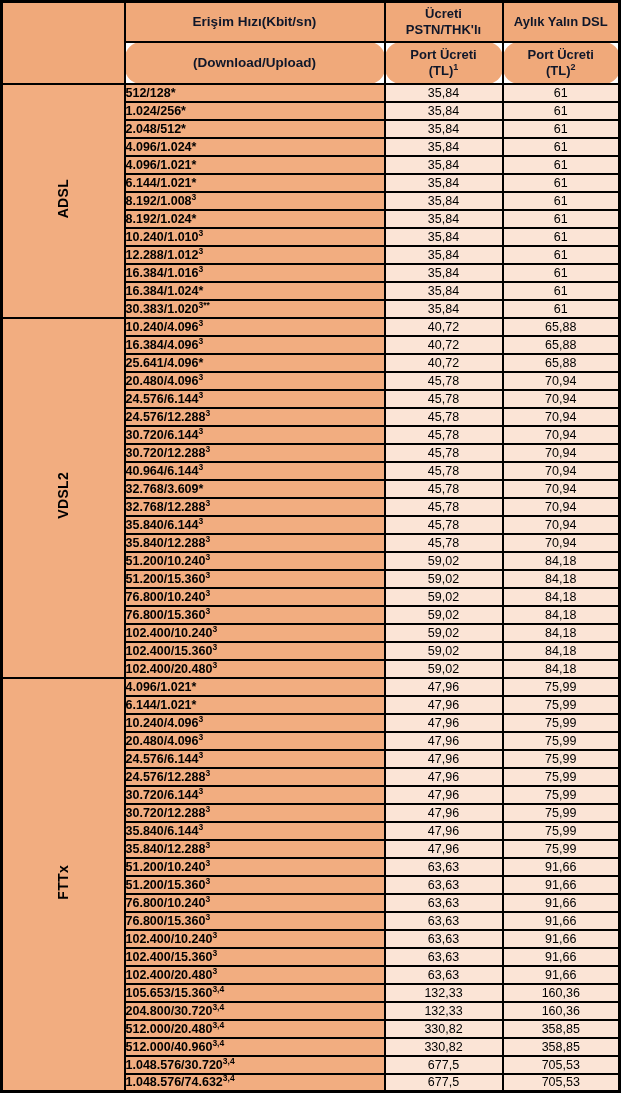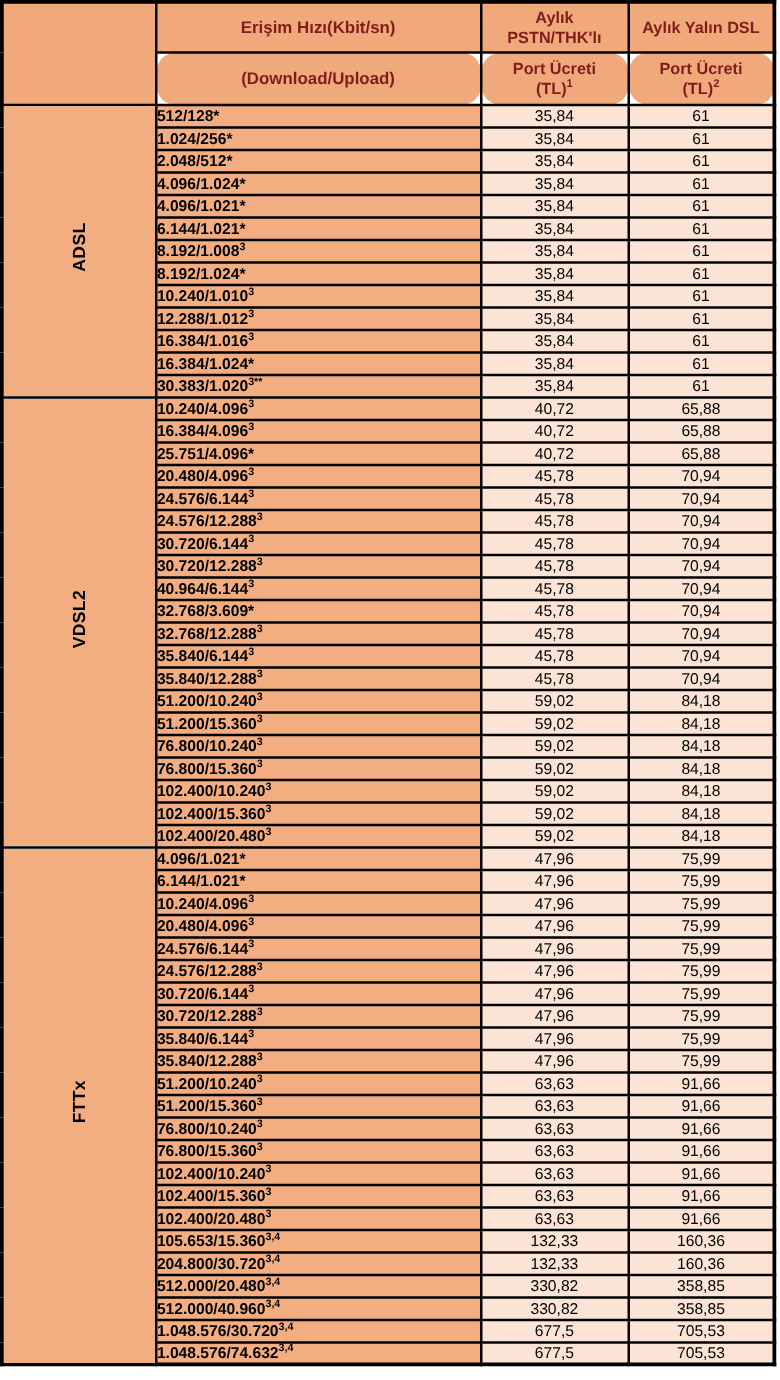--- a/index.html
+++ b/index.html
@@ -30,21 +30,21 @@
   #tbl td, #tbl th {
     border: 2px solid #000000;
     padding: 0;
     vertical-align: middle;
     box-sizing: border-box;
   }
 
   
   .hd {
     background: #F0A97A;
-    color: #7f1d1d;
+    color: #0f172a;
     font-weight: bold;
     text-align: center;
     font-size: 13.5px;
     line-height: 1.18;
     padding: 4px 2px;
   }
   .hd-tall { height: 40px; }
   .hd-row2 { height: 42px; border-radius: 16px; }
   .hd-small { font-size: 13px; }
   .hd sup { font-size: 9px; vertical-align: super; line-height: 0; }
@@ -123,21 +123,21 @@
     <col class="c-section">
     <col class="c-speed">
     <col class="c-pstn">
     <col class="c-yalin">
   </colgroup>
   <thead>
     <tr>
       <td class="hd hd-corner hd-tall" rowspan="2"></td>
       <td class="hd hd-tall">Erişim Hızı(Kbit/sn)</td>
       <td class="hd hd-tall hd-small">
-        <span>Aylık</span><br>
+        <span>Ücreti</span><br>
         <span>PSTN/THK'lı</span>
       </td>
       <td class="hd hd-tall hd-small">
         <span>Aylık Yalın DSL</span>
       </td>
     </tr>
     <tr>
       <td class="hd hd-row2">(Download/Upload)</td>
       <td class="hd hd-row2 hd-small">
         <span>Port Ücreti</span><br>
@@ -221,21 +221,21 @@
         <td class="speed"><span>10.240/4.096</span><sup>3</sup></td>
         <td class="val">40,72</td>
         <td class="val">65,88</td>
       </tr>
       <tr class="drow">
         <td class="speed"><span>16.384/4.096</span><sup>3</sup></td>
         <td class="val">40,72</td>
         <td class="val">65,88</td>
       </tr>
       <tr class="drow">
-        <td class="speed"><span>25.751/4.096*</span></td>
+        <td class="speed"><span>25.641/4.096*</span></td>
         <td class="val">40,72</td>
         <td class="val">65,88</td>
       </tr>
       <tr class="drow">
         <td class="speed"><span>20.480/4.096</span><sup>3</sup></td>
         <td class="val">45,78</td>
         <td class="val">70,94</td>
       </tr>
       <tr class="drow">
         <td class="speed"><span>24.576/6.144</span><sup>3</sup></td>

